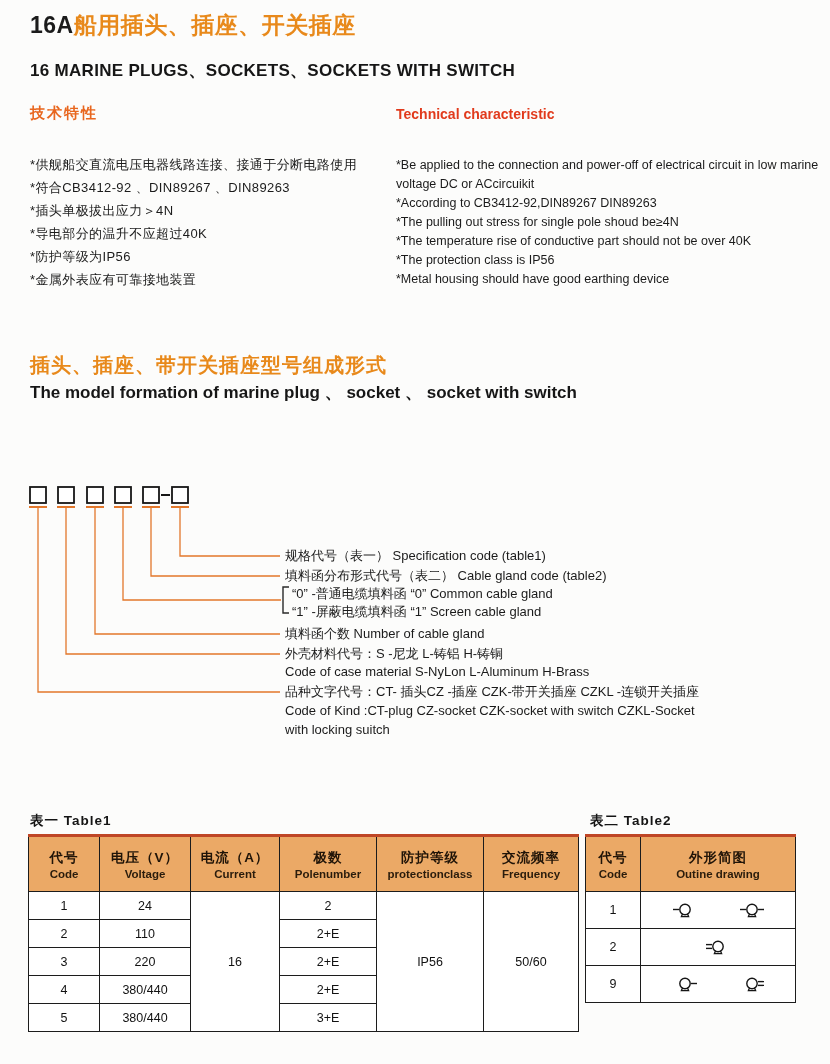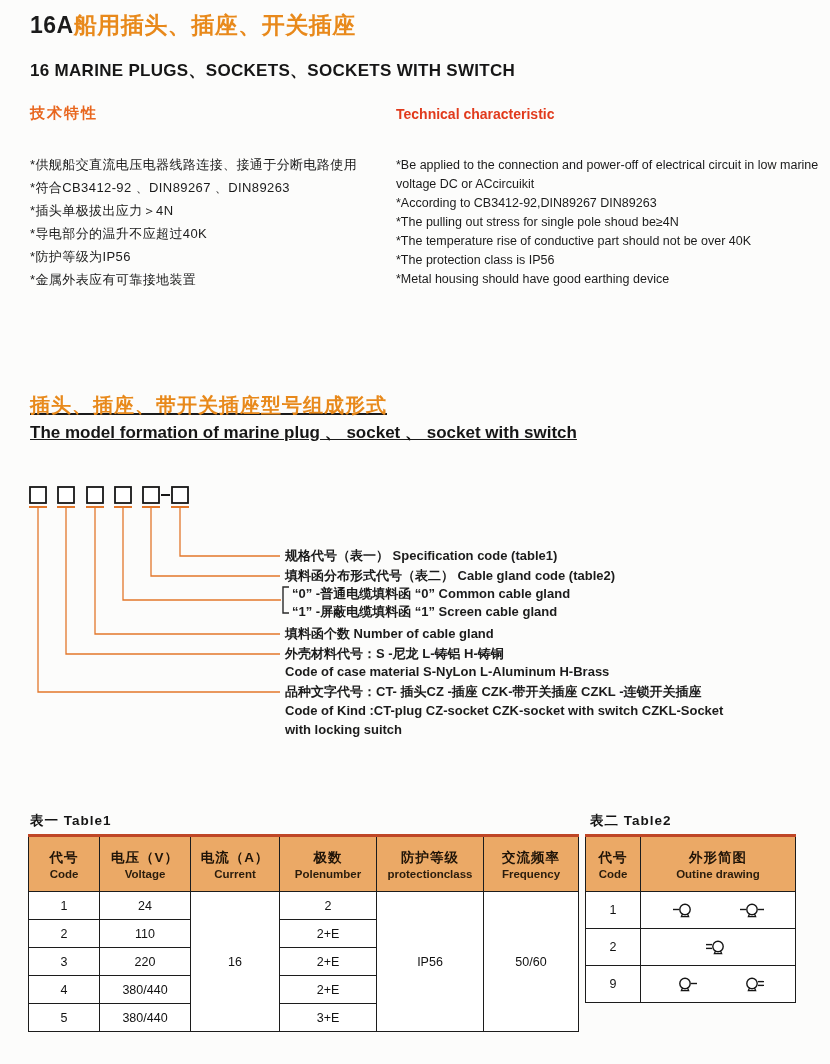--- a/index.html
+++ b/index.html
@@ -18,25 +18,25 @@
   .tech-cn{ position:absolute; left:30px; top:104px; width:360px; }
   .tech-en{ position:absolute; left:396px; top:106px; width:424px; }
   .tech-heading-cn{ font-size:15px; font-weight:bold; color:#e8661e; letter-spacing:2px; }
   .tech-heading-en{ font-size:14px; font-weight:bold; color:#e13a1c; }
   .tech-list{ list-style:none; margin-top:30px; }
   .tech-cn .tech-list li{ font-size:13px; line-height:23px; letter-spacing:.4px; }
   .tech-en .tech-list{ margin-top:34px; }
   .tech-en .tech-list li{ font-size:12.5px; line-height:19px; }
 
   
-  .model-heading{ position:absolute; left:30px; top:392px;text-decoration:underline; }
+  .model-heading{ position:absolute; left:30px; top:352px; }
   .model-heading .cn{ font-size:20px; font-weight:bold; color:#e8891b; letter-spacing:1px; }
   .model-heading .en{ font-size:17px; font-weight:bold; color:#161616; margin-top:2px; }
 
-  .diagram{ position:absolute; left:0; top:480px; width:830px; height:280px;font-weight:bold; }
+  .diagram{ position:absolute; left:0; top:480px; width:830px; height:280px; }
   .diagram svg{ position:absolute; left:0; top:0; }
   .dlabel{ position:absolute; left:285px; font-size:13px; line-height:16px; white-space:nowrap; color:#1b1b1b; }
 
   
   .tcaption{ position:absolute; font-size:13.5px; font-weight:bold; color:#141414; letter-spacing:1px; }
   .cap1{ left:30px; top:812px; }
   .cap2{ left:590px; top:812px; }
   table{ border-collapse:collapse; table-layout:fixed; }
   .tbl{ position:absolute; background:#fff;padding-left:28px; }
   .tbl1{ left:28px; top:834px; width:550px; }

